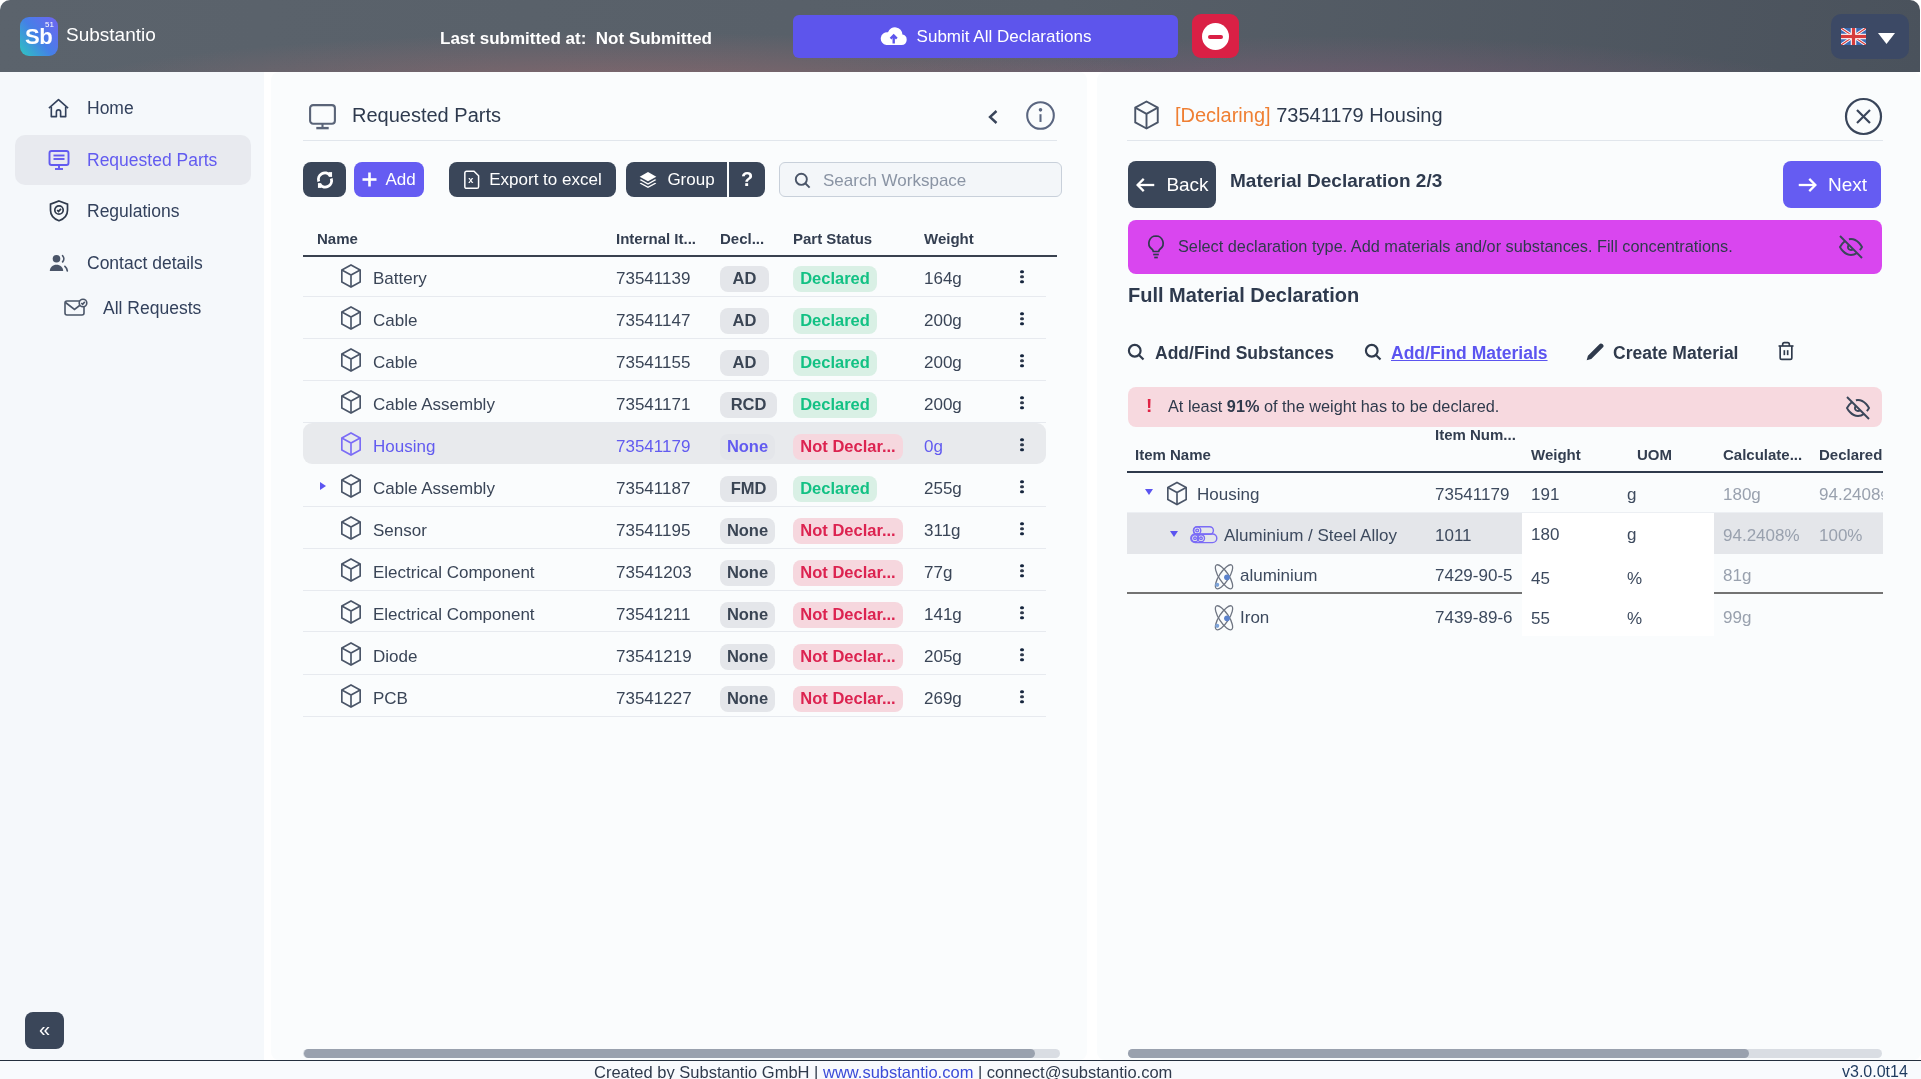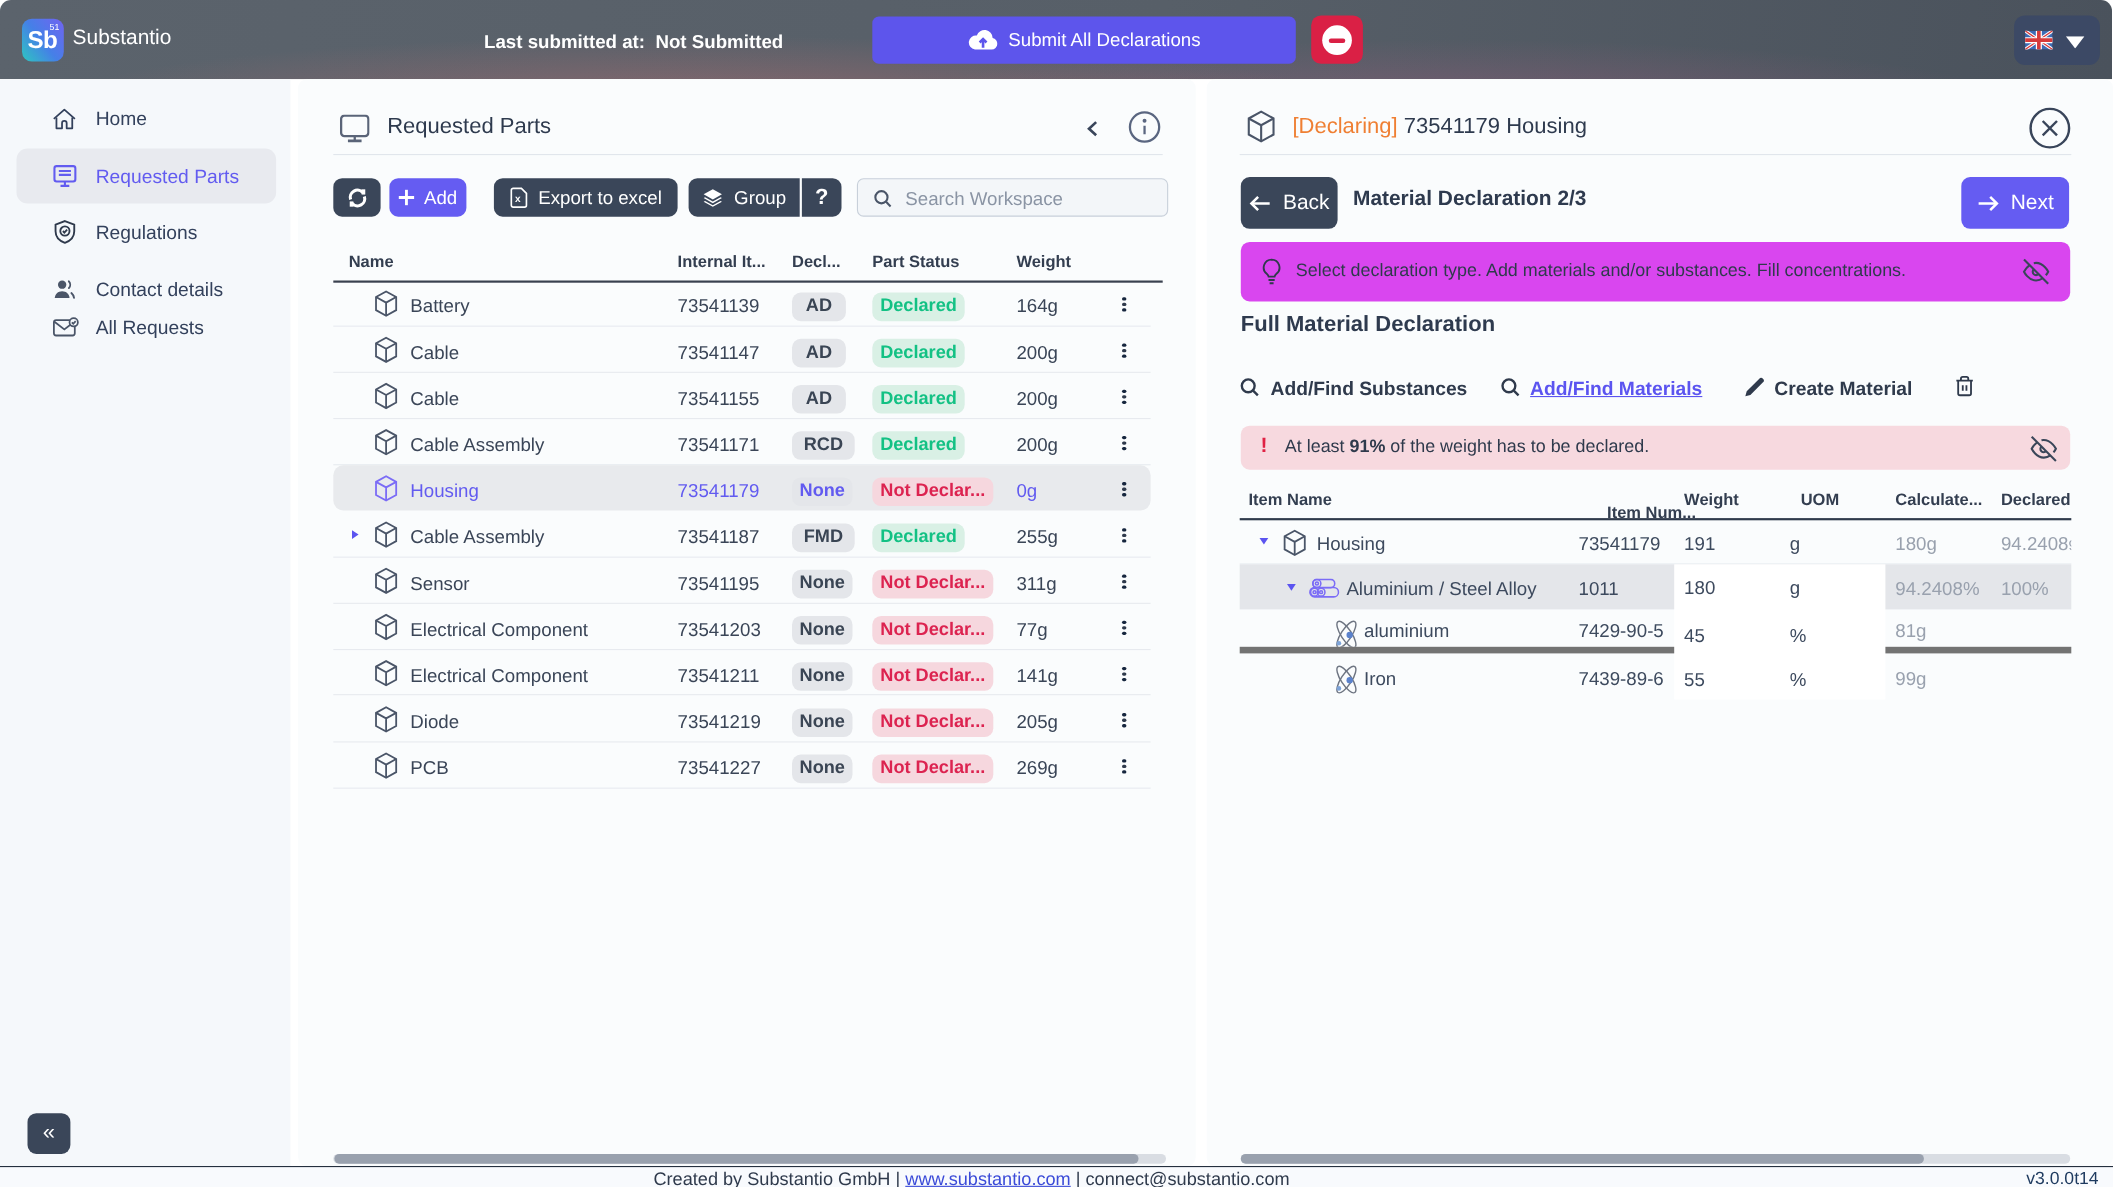--- a/index.html
+++ b/index.html
@@ -161,21 +161,21 @@
         <svg width="24" height="24" viewBox="0 0 24 24">
           <circle cx="9.5" cy="7.8" r="3.8" fill="#4a5568"></circle>
           <path d="M2.8 20c0-3.7 3-6.3 6.7-6.3s6.7 2.6 6.7 6.3z" fill="#4a5568"></path>
           <g fill="none" stroke="#4a5568" stroke-width="1.7" stroke-linecap="round">
             <path d="M15.6 4.7a4.6 4.6 0 0 1 0 6.2"></path>
             <path d="M17.9 15.4a7 7 0 0 1 2.4 4.4"></path>
           </g>
         </svg>
         <span class="lbl">Contact details</span>
       </div>
-    <div class="navitem" style="top:201px;">
+    <div class="navitem" style="top:211px;margin-left:16px;">
         <svg width="25" height="24" viewBox="0 0 25 24" fill="none" stroke="#4a5568" stroke-width="1.6">
           <rect x="2" y="5" width="19" height="14" rx="2"></rect>
           <polyline points="2.5,6.5 11.5,13.5 20.5,6.5"></polyline>
           <circle cx="20" cy="7" r="3.8" fill="#f5f8fb"></circle>
           <polyline points="18.3,7 19.6,8.3 21.8,5.9"></polyline>
         </svg>
         <span class="lbl">All Requests</span>
       </div>
     <div id="collapsebtn">«</div>
   </div>
@@ -443,21 +443,21 @@
     <div class="abs" style="left:31px; top:315px; width:754px; height:40px; border-radius:8px; background:#f7d9df;">
       <div class="abs" style="left:18px; top:8px; font-size:19px; font-weight:bold; color:#e02244;">!</div>
       <div class="abs" style="left:40px; top:10px; font-size:16.3px; color:#2f3a4c;">At least <b>91%</b> of the weight has to be declared.</div>
       <svg class="abs" style="left:717px; top:9px;" width="26" height="24" viewBox="0 0 24 24" fill="none" stroke="#3a4659" stroke-width="1.9">
           <path d="M17.94 17.94A10.07 10.07 0 0 1 12 20c-7 0-11-8-11-8a18.45 18.45 0 0 1 5.06-5.94M9.9 4.24A9.12 9.12 0 0 1 12 4c7 0 11 8 11 8a18.5 18.5 0 0 1-2.16 3.19m-6.72-1.07a3 3 0 1 1-4.24-4.24"></path>
           <line x1="1" y1="1" x2="23" y2="23"></line>
         </svg>
     </div>
 
     <div class="abs" style="left:38px; top:374px; font-size:15px; font-weight:bold; color:#333e50;">Item Name</div>
-    <div class="abs" style="left:338px; top:386px; font-size:15px; font-weight:bold; color:#333e50;margin-left:26px;">Item Num...</div>
+    <div class="abs" style="left:338px; top:354px; font-size:15px; font-weight:bold; color:#333e50;">Item Num...</div>
     <div class="abs" style="left:434px; top:374px; font-size:15px; font-weight:bold; color:#333e50;">Weight</div>
     <div class="abs" style="left:530px; top:374px; font-size:15px; font-weight:bold; color:#333e50;margin-left:10px;">UOM</div>
     <div class="abs" style="left:626px; top:374px; font-size:15px; font-weight:bold; color:#333e50;">Calculate...</div>
     <div class="abs" style="left:722px; top:374px; font-size:15px; font-weight:bold; color:#333e50;">Declared</div>
     <div class="abs" style="left:30px; top:398.5px; width:756px; height:2px; background:#2f3a4c;"></div>
 
     <div id="rightrows">
       <div class="rrow" style="top:400.5px; height:40.5px; border-bottom:1px solid #eceff3;">
         <span class="rtri" style="left:18px;"></span>
         <svg class="abs" style="left:39px; top:8px;" width="22" height="25" viewBox="0 0 24 27" fill="none" stroke="#4a5568" stroke-width="1.8" stroke-linejoin="miter">
@@ -483,21 +483,21 @@
             <circle cx="11" cy="12.3" r="3.5"></circle>
             <circle cx="11" cy="12.3" r="1.3"></circle>
           </svg>
         <span class="rtxt" style="left:97px;">Aluminium / Steel Alloy</span>
           <span class="rtxt" style="left:308px;">1011</span>
           <span class="rtxt" style="left:404px;">180</span>
           <span class="rtxt" style="left:500px;">g</span>
           <span class="rtxt graytxt" style="left:596px;">94.2408%</span>
           <span class="rtxt graytxt" style="left:692px;">100%</span>
       </div>
-      <div class="rrow" style="top:482.2px; height:40.3px; border-bottom:6px solid #737373;">
+      <div class="rrow" style="top:482.2px; height:40.3px; border-bottom:2px solid #737373;">
         <svg class="abs" style="left:86px; top:7px;" width="25" height="32" viewBox="0 0 25 32" fill="none">
             <g stroke="#6e7582" stroke-width="1.3">
               <ellipse cx="11" cy="15.8" rx="14" ry="4.8" transform="rotate(-57 11 15.8)"></ellipse>
               <ellipse cx="11" cy="15.8" rx="14" ry="4.8" transform="rotate(57 11 15.8)"></ellipse>
             </g>
             <circle cx="14" cy="16.3" r="2.9" fill="#5b82cc"></circle>
             <circle cx="4.2" cy="23.8" r="2.1" fill="#7da3d8"></circle>
           </svg>
         <span class="rtxt" style="left:113px;">aluminium</span>
           <span class="rtxt" style="left:308px;">7429-90-5</span>

